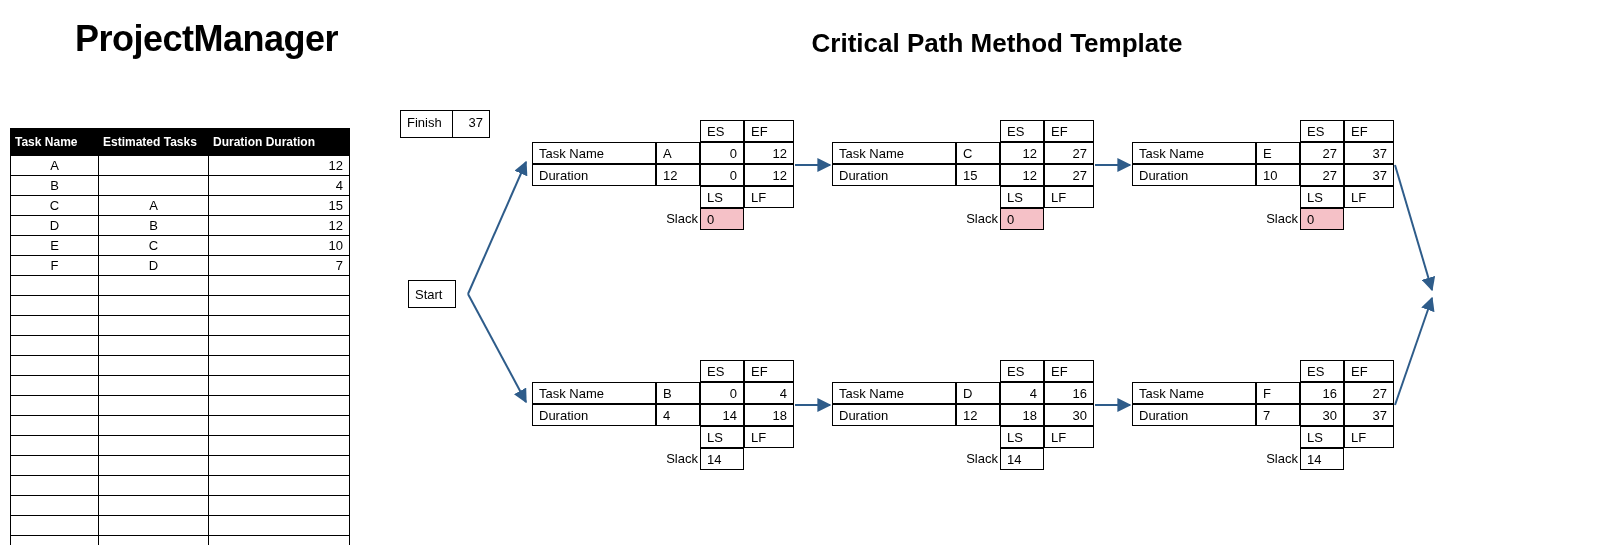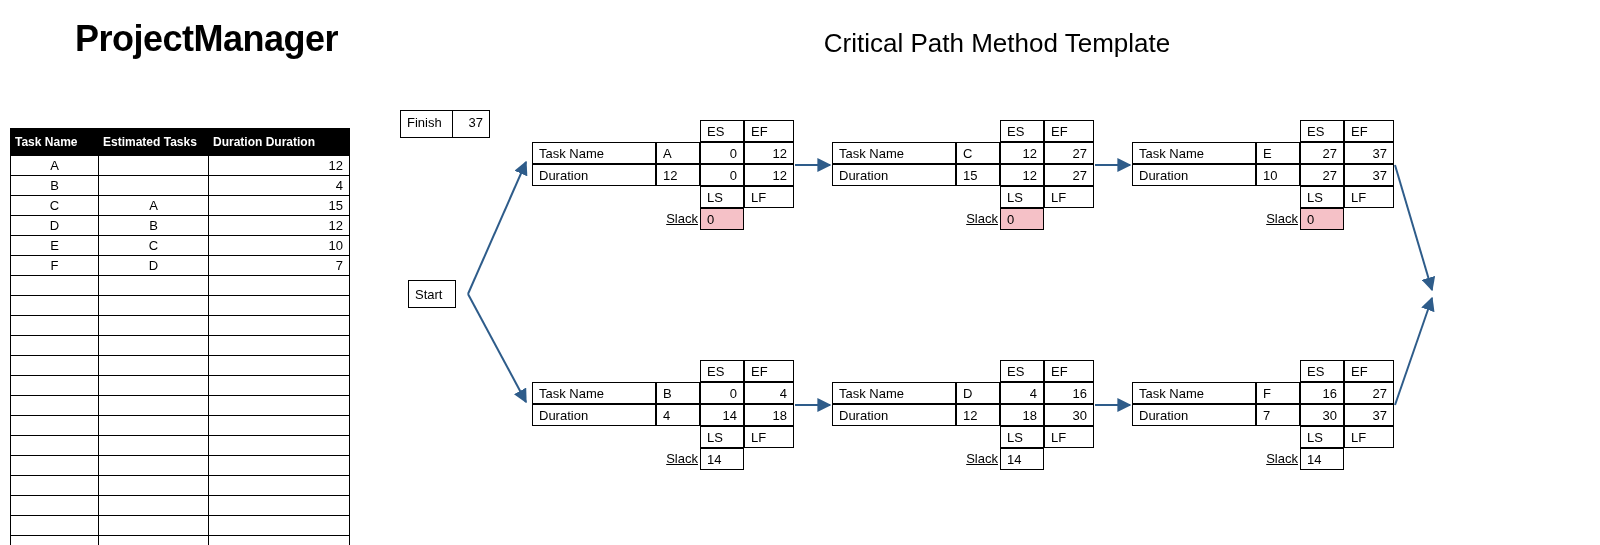--- a/index.html
+++ b/index.html
@@ -21,21 +21,21 @@
     display: flex; align-items: center; gap: 14px;
   }
   .logo-circle {
     width: 60px; height: 60px; border: 5px solid #1a1a1a; border-radius: 50%;
     display: flex; align-items: center; justify-content: center;
     font-weight: 900; font-size: 22px; letter-spacing: 1px;
   }
   .logo-text { font-size: 36px; font-weight: 900; letter-spacing: -0.5px; margin-left: 45px; }
   .page-title {
     position: absolute; left: 0; right: 6px; top: 28px;
-    text-align: center; font-size: 26px; font-weight: 400;
+    text-align: center; font-size: 26px; font-weight: 700;
     pointer-events: none;
   }
   .page-title span { display:inline-block; transform: translateX(200px); }
 
   
   .task-table {
     position: absolute; left: 10px; top: 128px;
     border-collapse: collapse; width: 340px; background: #fff;
   }
   .task-table th {
@@ -71,21 +71,21 @@
   .finish-box .val { width: 36px; text-align: right; padding: 4px 6px; }
 
   
   .node { position: absolute; }
   .node-grid { display: grid; grid-template-columns: 124px 44px 44px 50px; }
   .cell { border: 1px solid #000; padding: 3px 6px; height: 22px; background:#fff; }
   .cell.r { text-align: right; }
   .cell.c { text-align: left; }
   .hdr { font-weight: 400; }
   .noborder { border: none; background: transparent; }
-  .slack-label { text-align: right; padding-right: 2px; text-decoration: underline; }
+  .slack-label { text-align: right; padding-right: 2px; }
   .critical { background: #f5c1c7; }
 
   
   svg.arrows { position: absolute; inset:0; width: 100%; height: 100%; pointer-events: none; }
   .arrow { stroke: #2e5c8a; stroke-width: 2; fill: none; marker-end: url(#ah); }
 </style>
 </head>
 <body>
 
 <div class="header">

